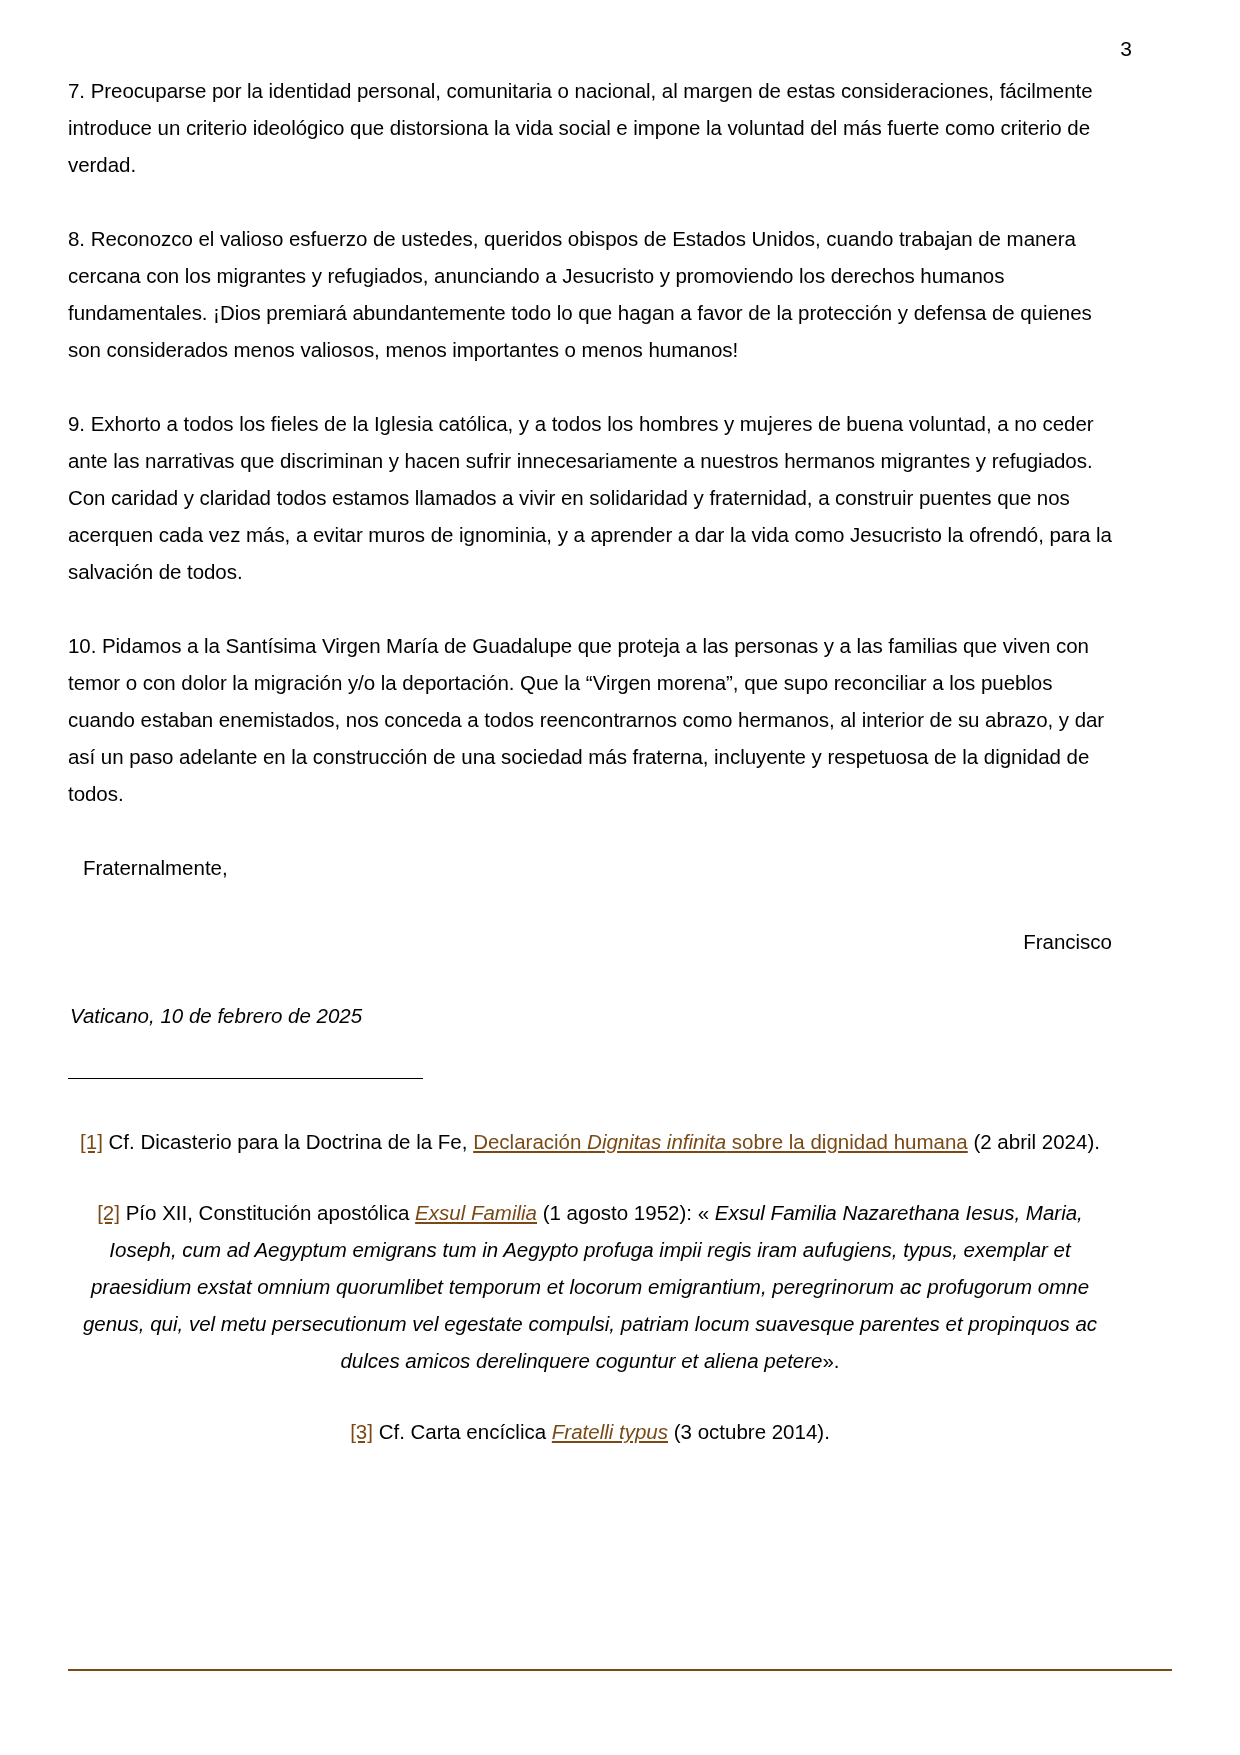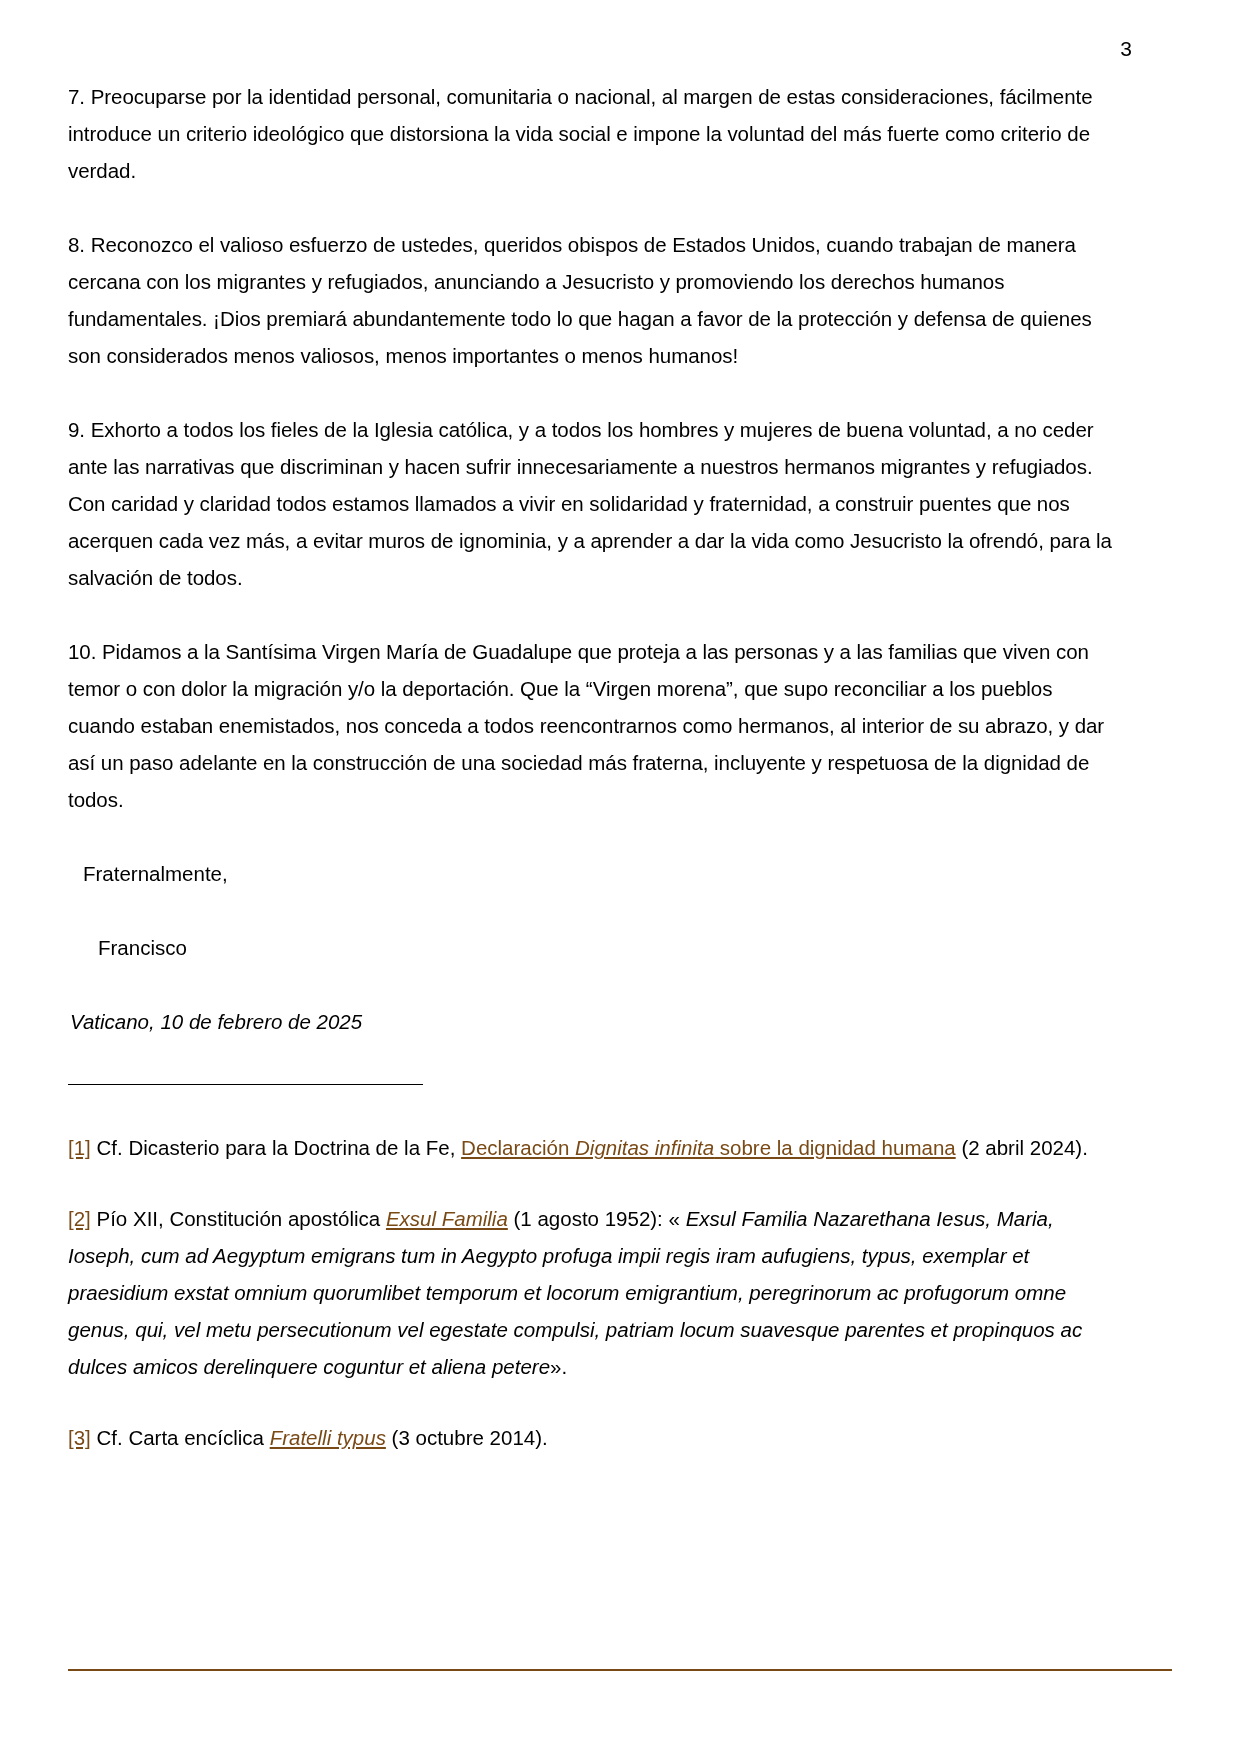--- a/index.html
+++ b/index.html
@@ -23,40 +23,40 @@
     position: absolute;
     top: 38px;
     right: 108px;
     font-size: 21px;
     line-height: 1;
     color: #000000;
   }
   .content {
     position: absolute;
     left: 68px;
-    top: 78px;
+    top: 72px;
     width: 1044px;
   }
   .para {
     font-size: 20.5px;
     line-height: 37px;
     color: #000000;
     margin: 0 0 37px 0;
     text-align: left;
     letter-spacing: -0.05px;
   }
   .closing {
     font-size: 20.5px;
     line-height: 37px;
     margin: 0 0 37px 15px;
   }
   .signature {
     font-size: 20.5px;
     line-height: 37px;
-    text-align: left;
+    text-align: right;
     margin: 0 0 37px 0;
     padding-left: 30px;
   }
   .dateline {
     font-size: 20.5px;
     line-height: 37px;
     font-style: italic;
     margin: 0 0 30px 2px;
   }
   .fn-separator {
@@ -64,21 +64,21 @@
     height: 0;
     border: 0;
     border-top: 1.6px solid #000000;
     margin: 44px 0 44px 0;
     padding: 0;
   }
   .footnote {
     font-size: 20.5px;
     line-height: 37px;
     margin: 0 0 34px 0;
-    text-align: left;
+    text-align: center;
   }
   .fn-marker {
     color: #7a4a16;
     text-decoration: underline;
   }
   .link {
     color: #7a4a16;
     text-decoration: underline;
   }
   .link-italic {

